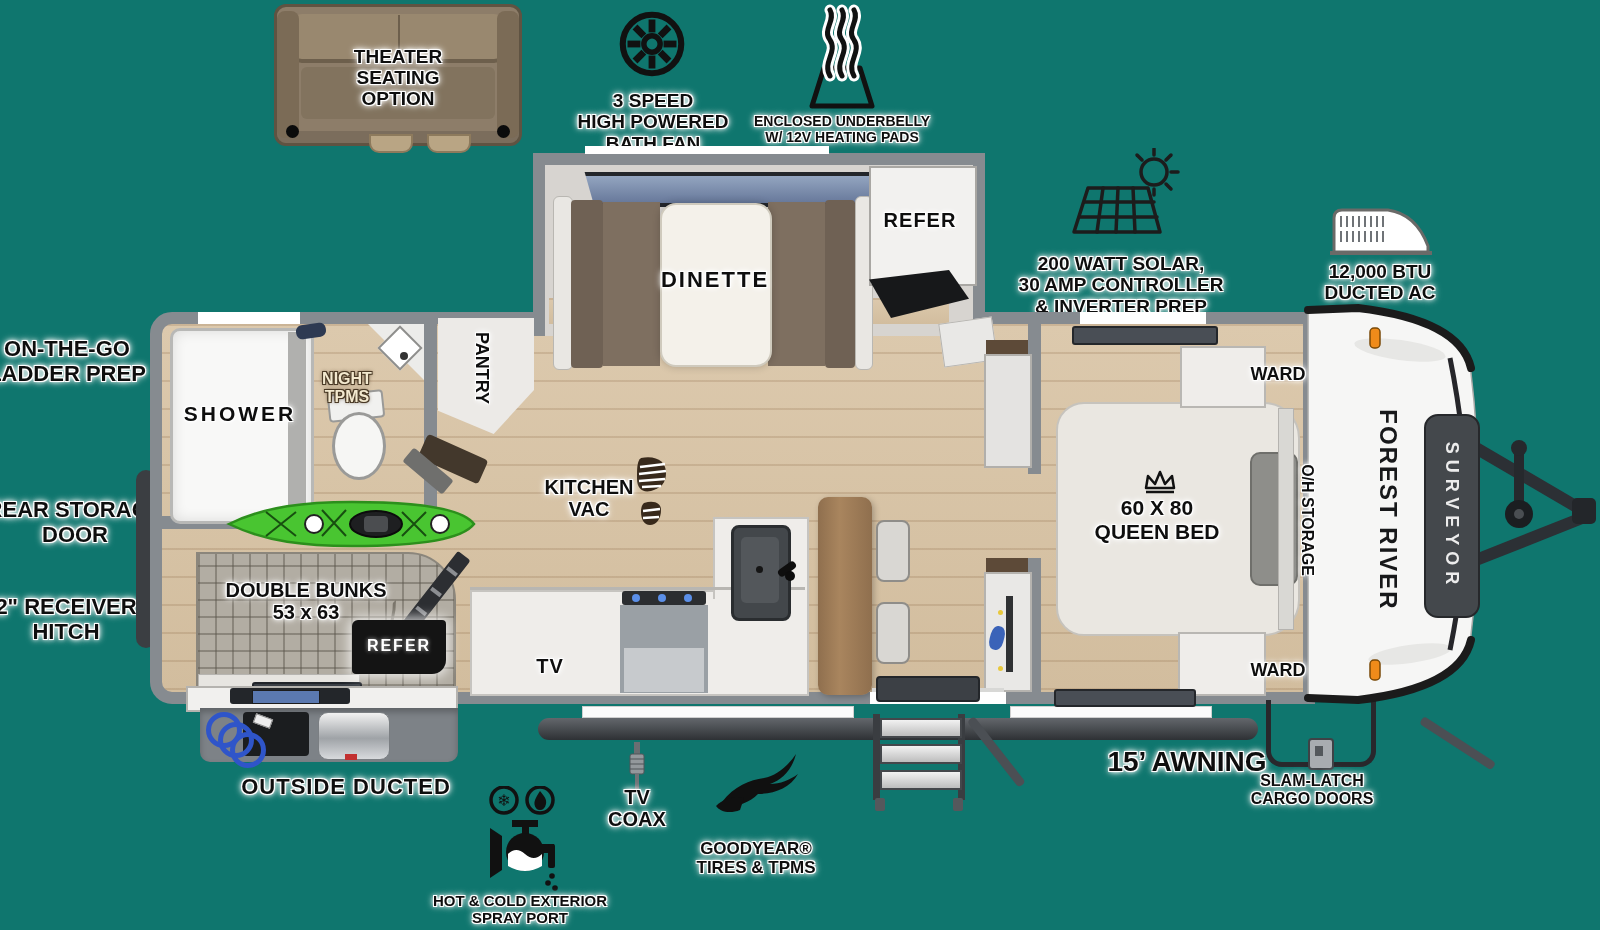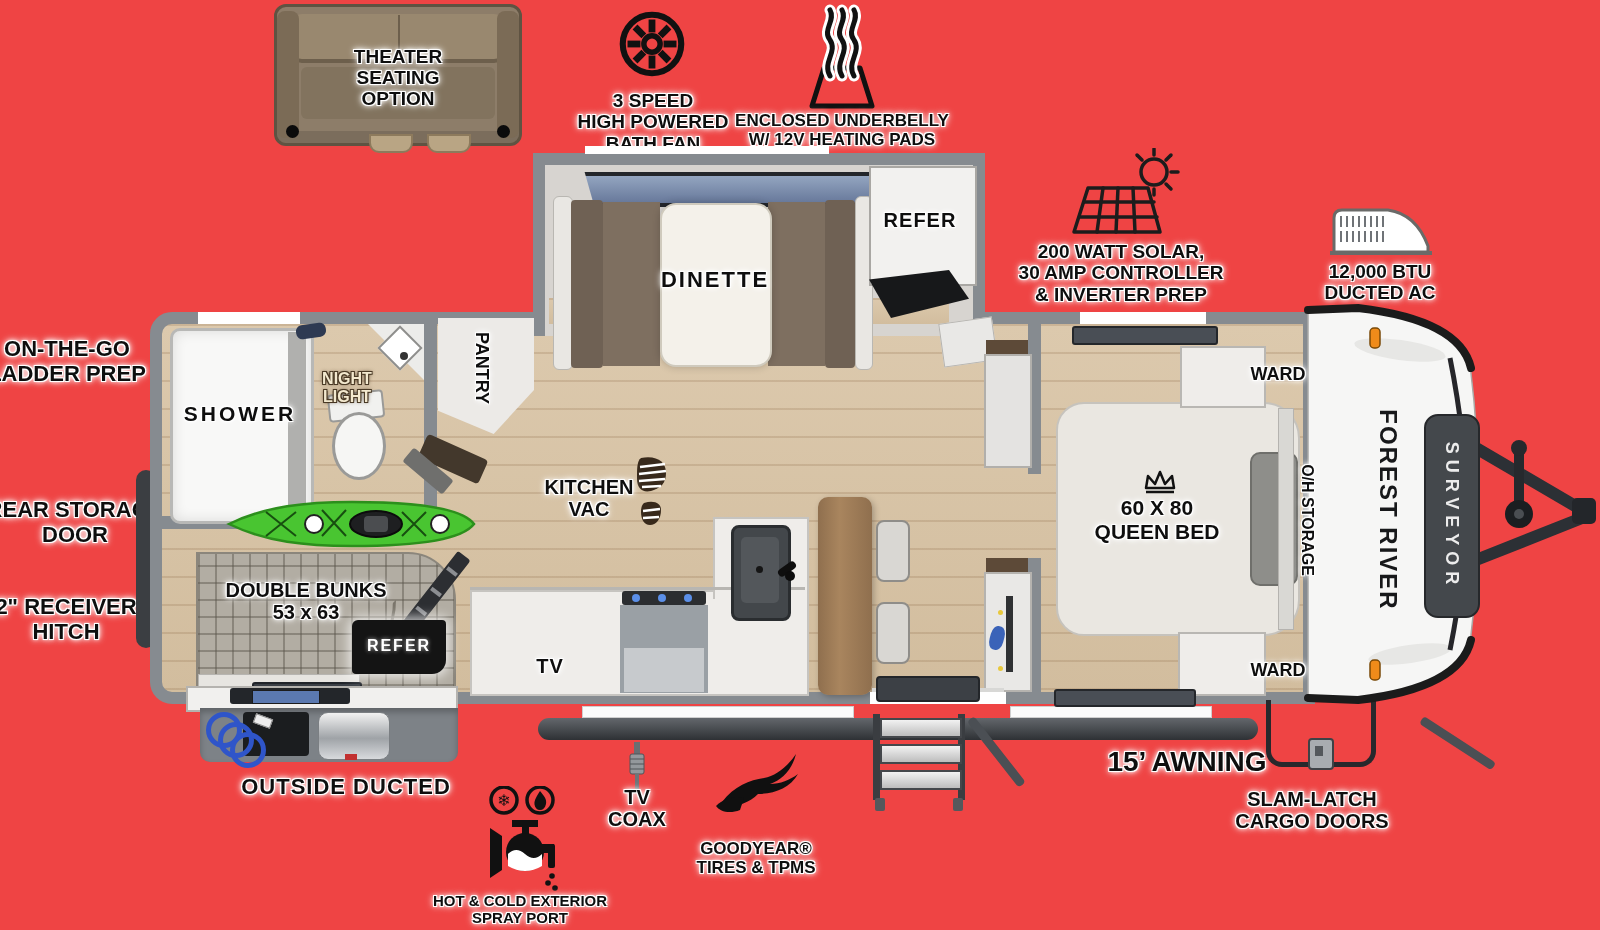--- a/index.html
+++ b/index.html
@@ -1,16 +1,16 @@
 <!DOCTYPE html>
 <html><head>
 <meta charset="utf-8">
 <style>
   html,body{margin:0;padding:0;background:#fff;}
-  #scene{position:relative;width:1600px;height:930px;background:#ef4444;overflow:hidden;
+  #scene{position:relative;width:1600px;height:930px;background:#0f766e;overflow:hidden;
          font-family:"Liberation Sans",sans-serif;}
   .abs{position:absolute;}
   .lbl{position:absolute;transform:translate(-50%,-50%);font-weight:bold;color:#0e0e0e;
        text-align:center;white-space:pre-line;line-height:1.12;
        font-family:"Liberation Sans",sans-serif;
        text-shadow:0 0 2px #fff,0 0 4px #fff,0 0 6px #fff,0 0 9px #fff,
         -1px -1px 0 #fff,1px -1px 0 #fff,-1px 1px 0 #fff,1px 1px 0 #fff;}
   .lbl.vert{transform:translate(-50%,-50%) rotate(90deg);}
   .lbl.cream{color:#f3e9cf;text-shadow:0 0 2px #4a3a26,0 0 4px #4a3a26,
         -1px -1px 0 #4a3a26,1px 1px 0 #4a3a26,1px -1px 0 #4a3a26,-1px 1px 0 #4a3a26;}
@@ -77,41 +77,41 @@
       <path d="M32 72 C24 58 40 48 32 36 C24 26 38 16 32 6"></path>
       <path d="M44 72 C36 58 52 48 44 36 C36 26 50 16 44 6"></path>
       <path d="M56 72 C48 58 64 48 56 36 C48 26 62 16 56 6"></path>
     </g>
     <g fill="none" stroke="#111" stroke-width="5" stroke-linecap="round">
       <path d="M32 72 C24 58 40 48 32 36 C24 26 38 16 32 6"></path>
       <path d="M44 72 C36 58 52 48 44 36 C36 26 50 16 44 6"></path>
       <path d="M56 72 C48 58 64 48 56 36 C48 26 62 16 56 6"></path>
     </g>
   </svg>
-  <div class="lbl" style="left:842px;top:130px;font-size:17px">ENCLOSED UNDERBELLY
+  <div class="lbl" style="left:842px;top:130px;font-size:14px">ENCLOSED UNDERBELLY
 W/ 12V HEATING PADS</div>
 
   <svg class="abs" style="left:1062px;top:148px" width="118" height="94" viewBox="0 0 118 94">
     <g fill="none" stroke="#1c1c1c" stroke-width="3.5" stroke-linejoin="round" stroke-linecap="round">
       <path d="M26 40 L86 40 L98 84 L12 84 Z"></path>
       <path d="M41 40 L35 84"></path>
         <path d="M56 40 L54 84"></path>
         <path d="M71 40 L73 84"></path>
       <path d="M22.5 54 L92 54"></path>
         <path d="M18 69 L95 69"></path>
       <circle cx="92" cy="24" r="13"></circle>
       <line x1="109" y1="24" x2="116" y2="24"></line>
         <line x1="104" y1="12" x2="109" y2="7"></line>
       <line x1="92" y1="7" x2="92" y2="1"></line>
         <line x1="80" y1="12" x2="75" y2="7"></line>
       <line x1="104" y1="36" x2="109" y2="41"></line>
         <line x1="92" y1="41" x2="92" y2="47"></line>
     </g>
   </svg>
-  <div class="lbl" style="left:1121px;top:273px;font-size:19px">200 WATT SOLAR,
+  <div class="lbl" style="left:1121px;top:285px;font-size:19px">200 WATT SOLAR,
 30 AMP CONTROLLER
 &amp; INVERTER PREP</div>
 
   <div class="abs" style="left:1326px;top:202px;width:110px;height:56px">
     <svg width="110" height="56" viewBox="0 0 110 56">
       <path d="M8 50 L8 16 Q8 8 16 8 L62 8 Q90 12 102 44 L102 50 Z" fill="#fff" stroke="#6a6a68" stroke-width="3" stroke-linejoin="round"></path>
       <line x1="4" y1="51" x2="106" y2="51" stroke="#6a6a68" stroke-width="4"></line>
     </svg>
     <div class="vent" style="left:14px;top:14px;width:46px;height:11px"></div>
     <div class="vent" style="left:14px;top:29px;width:46px;height:11px"></div>
@@ -295,21 +295,21 @@
   </svg>
   <div class="lbl" style="left:637px;top:808px;font-size:20px">TV
 COAX</div>
 
   <svg class="abs" style="left:712px;top:750px" width="92" height="66" viewBox="0 0 92 66">
     <path d="M10 52 C22 36 38 30 52 28 C64 26 76 16 84 4 C80 20 70 30 58 34 C68 34 78 30 86 24 C78 38 62 44 46 44 C36 54 22 58 10 56 Z" fill="#101010"></path>
     <path d="M4 56 C12 48 24 46 32 48 L28 60 C18 64 8 62 4 56 Z" fill="#101010"></path>
   </svg>
   <div class="lbl" style="left:756px;top:858px;font-size:17px">GOODYEAR®
 TIRES &amp; TPMS</div>
-  <div class="lbl" style="left:1312px;top:810px;font-size:20px">SLAM-LATCH
+  <div class="lbl" style="left:1312px;top:790px;font-size:16px">SLAM-LATCH
 CARGO DOORS</div>
   <div class="lbl" style="left:346px;top:787px;font-size:22px;letter-spacing:1px">OUTSIDE DUCTED</div>
 
   <svg class="abs" style="left:478px;top:786px" width="88" height="106" viewBox="0 0 88 106">
     <circle cx="26" cy="14" r="13" fill="none" stroke="#111" stroke-width="3.5"></circle>
     <text x="26" y="20" font-size="16" text-anchor="middle" fill="#111">❄</text>
     <circle cx="62" cy="14" r="13" fill="none" stroke="#111" stroke-width="3.5"></circle>
     <path d="M62 5 C66 10 69 13 68 18 C67 22 65 24 62 24 C59 24 57 22 56.5 18.5 C56 14 59 10 62 5 Z" fill="#111"></path>
     <path d="M12 42 L24 50 L24 84 L12 92 Z" fill="#111"></path>
     <rect x="34" y="34" width="26" height="7" fill="#111"></rect>
@@ -342,21 +342,21 @@
     <rect x="70" y="30" width="10" height="20" rx="4" fill="#ef8b1a" stroke="#7a4a08" stroke-width="1.5"></rect>
     <rect x="70" y="362" width="10" height="20" rx="4" fill="#ef8b1a" stroke="#7a4a08" stroke-width="1.5"></rect>
   </svg>
   <div class="lbl vert" style="left:1388px;top:510px;font-size:24px;letter-spacing:2px;white-space:nowrap;text-shadow:none;color:#17181a">FOREST RIVER</div>
   <div class="abs" style="left:1452px;top:516px;width:200px;height:52px;transform:translate(-50%,-50%) rotate(90deg);background:#44484c;border:2px solid #26282b;border-radius:14px;display:flex;align-items:center;justify-content:center">
     <span style="color:#ececec;font-weight:bold;font-size:18px;letter-spacing:6px;font-family:'Liberation Sans',sans-serif">SURVEYOR</span>
   </div>
 
   <div class="lbl" style="left:240px;top:414px;font-size:21px;letter-spacing:3px">SHOWER</div>
   <div class="lbl cream" style="left:347px;top:388px;font-size:16px">NIGHT
-LIGHT</div>
+TPMS</div>
   <div class="lbl vert" style="left:482px;top:368px;font-size:18px;white-space:nowrap">PANTRY</div>
   <div class="lbl" style="left:715px;top:280px;font-size:22px;letter-spacing:2px">DINETTE</div>
   <div class="lbl" style="left:920px;top:220px;font-size:20px;letter-spacing:1px">REFER</div>
   <div class="lbl" style="left:589px;top:498px;font-size:20px">KITCHEN
 VAC</div>
   <div class="lbl" style="left:550px;top:666px;font-size:20px;letter-spacing:1px">TV</div>
   <div class="lbl" style="left:306px;top:601px;font-size:20px">DOUBLE BUNKS
 53 x 63</div>
   <div class="lbl white" style="left:399px;top:646px;font-size:16px;letter-spacing:2px">REFER</div>
   <div class="lbl" style="left:1157px;top:520px;font-size:21px">60 X 80

